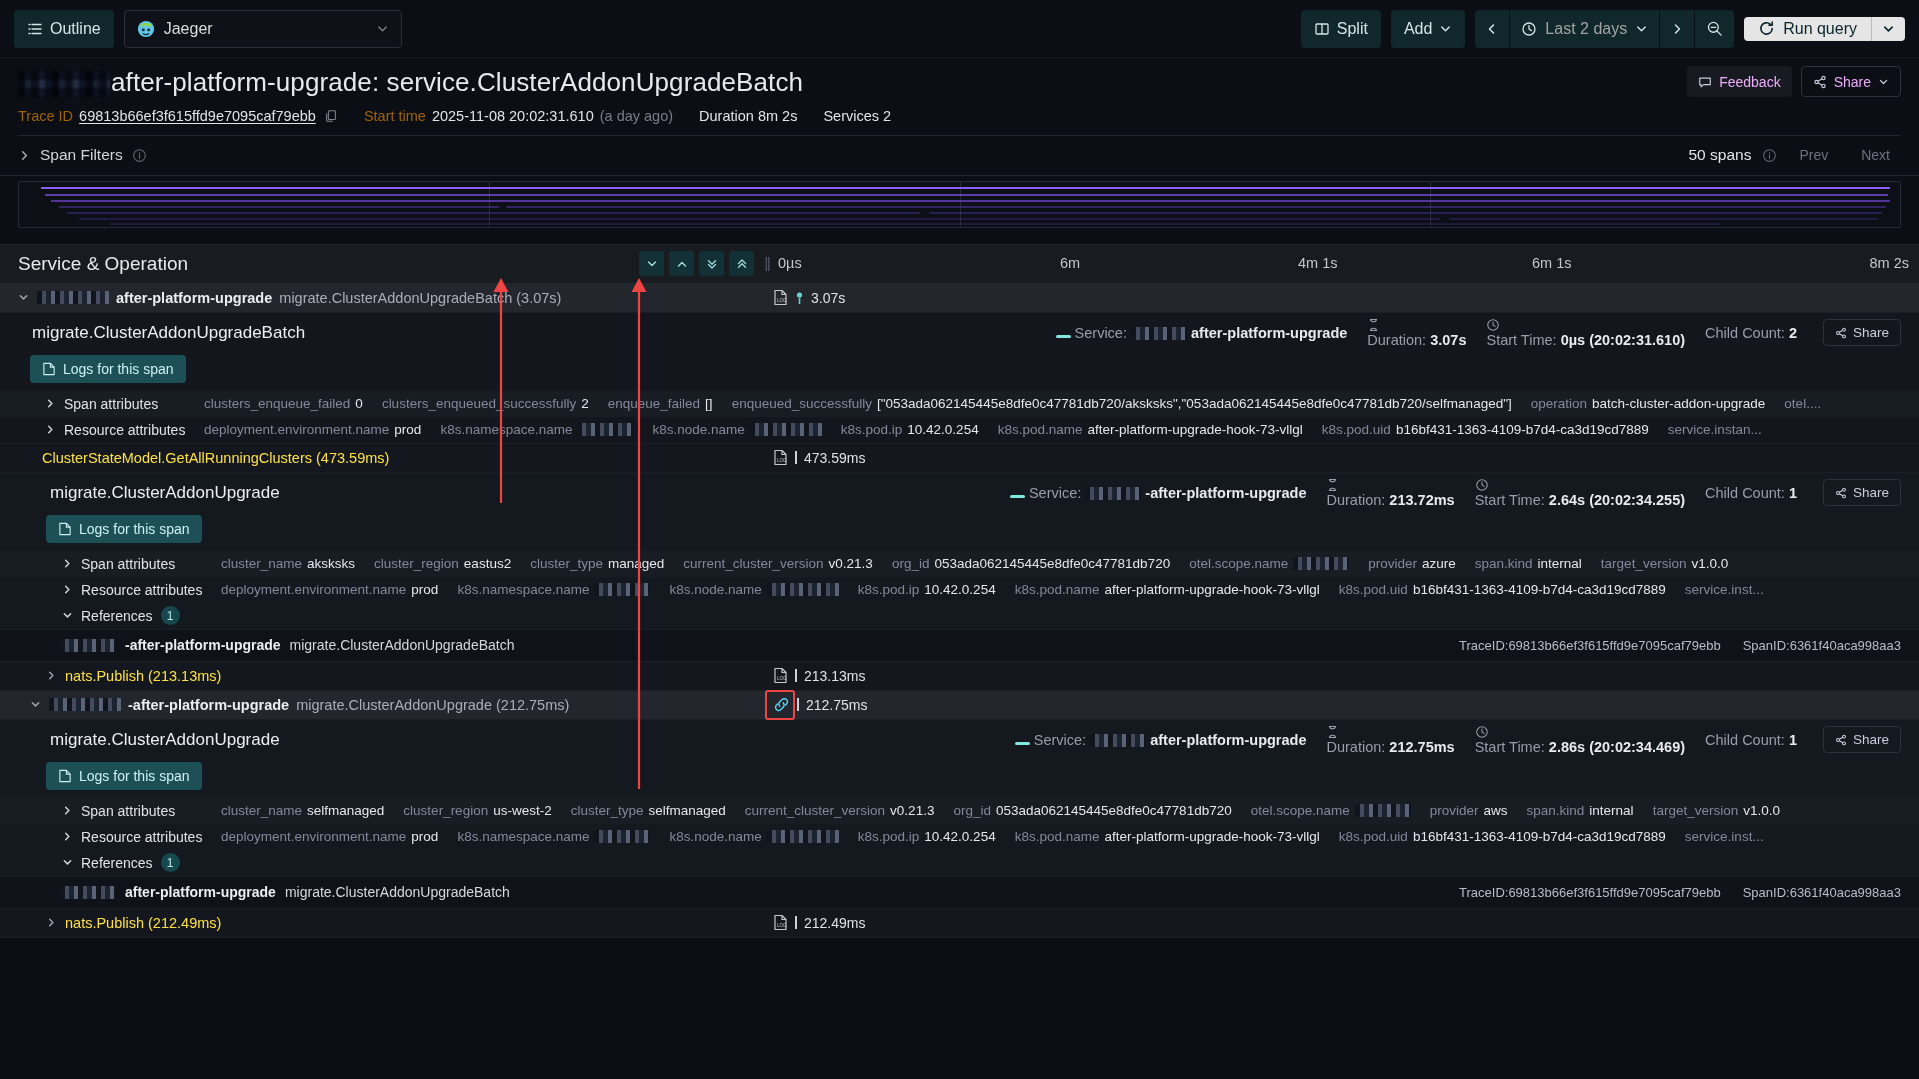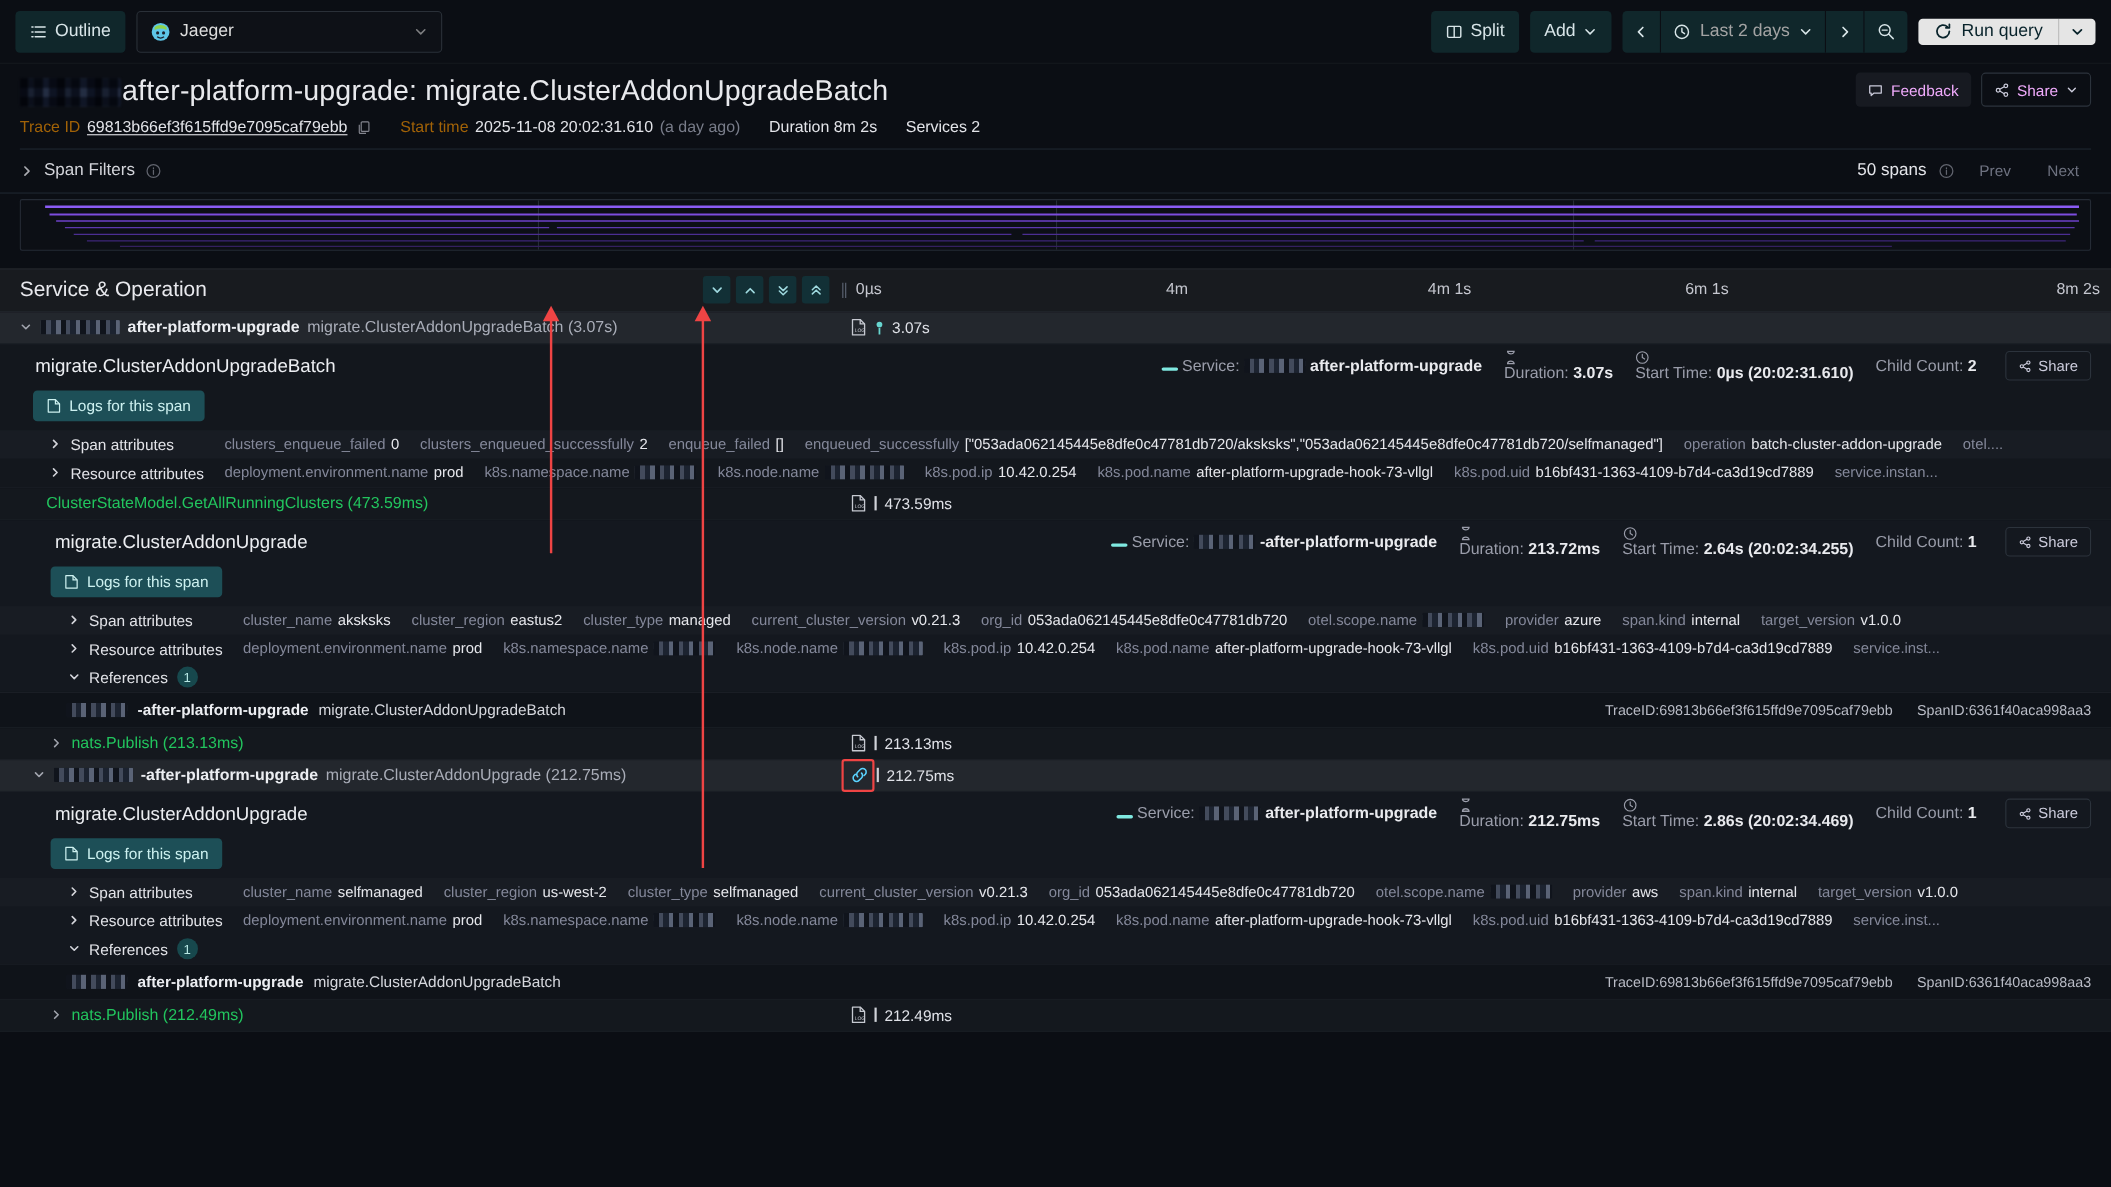--- a/index.html
+++ b/index.html
@@ -143,21 +143,21 @@
     display: flex; align-items: center; height: 29px;
     border-bottom: 1px solid #1a1e25; position: relative;
   }
   .srow.alt { background: #14181e; }
   .srow.sel { background: #23272d; }
   .srow .nm { width: 770px; display: flex; align-items: center; gap: 7px;
               padding-left: 18px; font-size: 14.5px; white-space: nowrap; }
   .twirl { width: 12px; opacity: .85; cursor: pointer; }
   .svc { font-weight: 700; color: #eceef2; }
   .op { color: #a9adb8; }
-  .opname { color: #22c55e; }
+  .opname { color: #fde047; }
   .blur-sm {
     display:inline-block; width: 56px; height: 13px; border-radius: 1px;
     background:
       repeating-linear-gradient(90deg,#10141c 0 5px,#434b5c 5px 9px,#1c2330 9px 14px,#5a6376 14px 18px),
       repeating-linear-gradient(0deg,#181d27 0 6px,#353d4b 6px 11px);
     filter: blur(.7px); vertical-align: middle;
   }
   .blur-md { width: 72px; }
   .srow .bar-area { flex: 1; position: relative; height: 100%;
                     display: flex; align-items: center; }
@@ -318,21 +318,21 @@
         <svg width="13" height="13" viewBox="0 0 14 14" fill="none" stroke="#08232b" stroke-width="1.7">
           <path d="M3 5.5 7 9.5 11 5.5" stroke-linecap="round" stroke-linejoin="round"></path>
         </svg>
       </div>
     </div>
   </div>
 
   <div class="trace-header">
     <div class="title-row">
       <div class="trace-title">
-        <span class="blur-badge"></span><span>after-platform-upgrade: migrate.ClusterAddonUpgradeBatch</span>
+        <span class="blur-badge"></span><span>after-platform-upgrade: service.ClusterAddonUpgradeBatch</span>
       </div>
       <div class="hdr-actions">
         <button class="hdr-btn plain">
           <span>
             <svg width="14" height="14" viewBox="0 0 16 16" fill="none" stroke="#ccccdc" stroke-width="1.3">
               <path d="M2 3.5h12v7.5H6.5L3.5 13.5V11H2z" stroke-linejoin="round"></path>
             </svg>
           </span>
           <span>Feedback</span>
         </button>
@@ -449,21 +449,21 @@
         </div>
       </div>
       <div class="grip">
         <svg width="5" height="16" viewBox="0 0 5 16">
             <path d="M1.2 1v14M3.8 1v14" stroke="#5a6270" stroke-width="1.1"></path>
           </svg>
       </div>
     </div>
     <div class="tl-right">
       <span class="tick-label" style="left:8px">0µs</span>
-      <span class="tick-label" style="left:290px">4m</span>
+      <span class="tick-label" style="left:290px">6m</span>
       <span class="tick-label" style="left:528px">4m 1s</span>
       <span class="tick-label" style="left:762px">6m 1s</span>
       <span class="tick-label" style="right:10px">8m 2s</span>
     </div>
   </div>
 
   <div class="rows">
 
     <div class="srow sel">
       <div class="nm">

